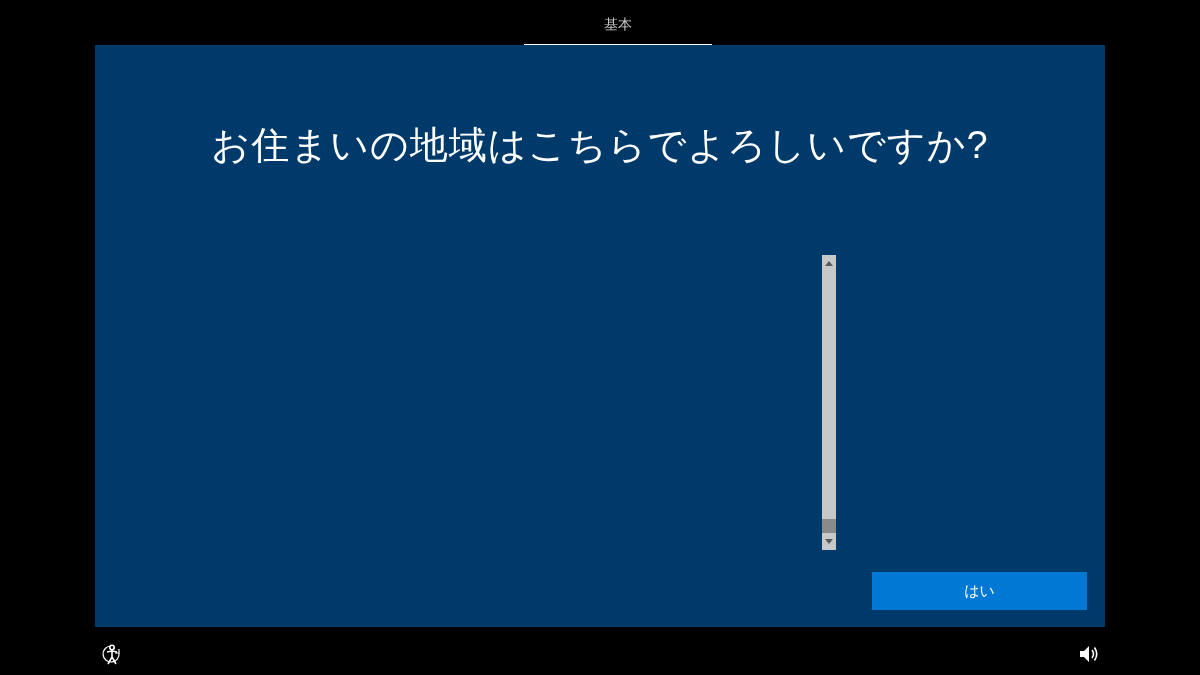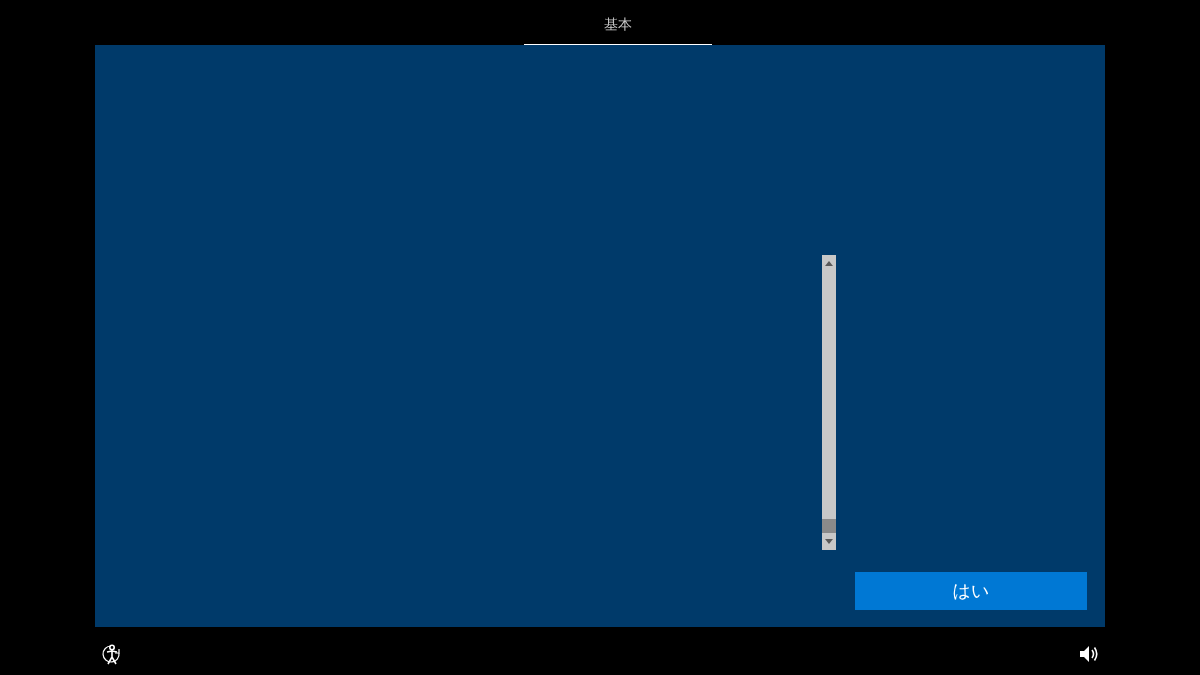--- a/index.html
+++ b/index.html
@@ -124,25 +124,25 @@
       left: 0;
       width: 14px;
       height: 14px;
       background: #8a8a8a;
     }
 
     .yes-button {
       position: absolute;
       bottom: 17px;
       right: 18px;
-      width: 232px;
+      width: 215px;
       height: 38px;
       background: #0078d4;
       color: #fff;
-      font-size: 18px;
+      font-size: 15px;
       display: flex;
       align-items: center;
       justify-content: center;
       cursor: pointer;
       border: none;
     }
 
     .bottom-icons {
       position: absolute;
       bottom: 8px;
@@ -173,20 +173,21 @@
   </style>
 </head>
 <body>
 
 <div class="tab-bar">
   <div class="tab active">基本</div>
 </div>
 
 <div class="main-panel">
 
+  <div class="title">お住まいの地域はこちらでよろしいですか?</div>
 
 
   <div class="scrollbar">
     <div class="scroll-arrow">
       <svg width="8" height="5" viewBox="0 0 8 5">
           <path d="M0 5 L4 0 L8 5 Z" fill="#5a5a5a"></path>
         </svg>
     </div>
     <div class="scroll-track">
       <div class="scroll-thumb"></div>

